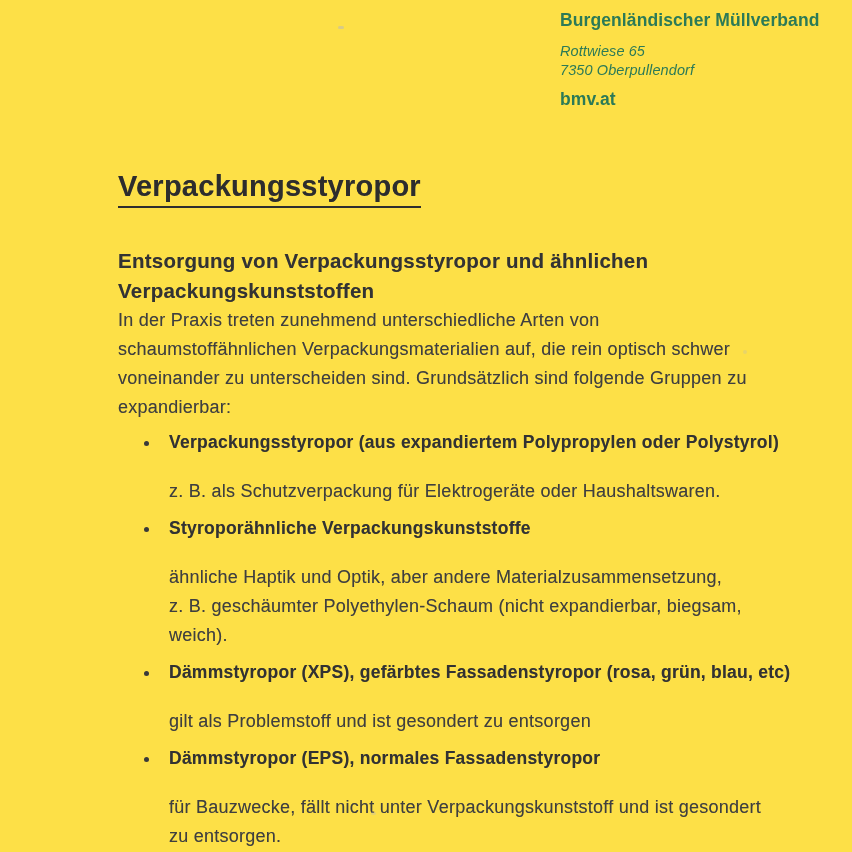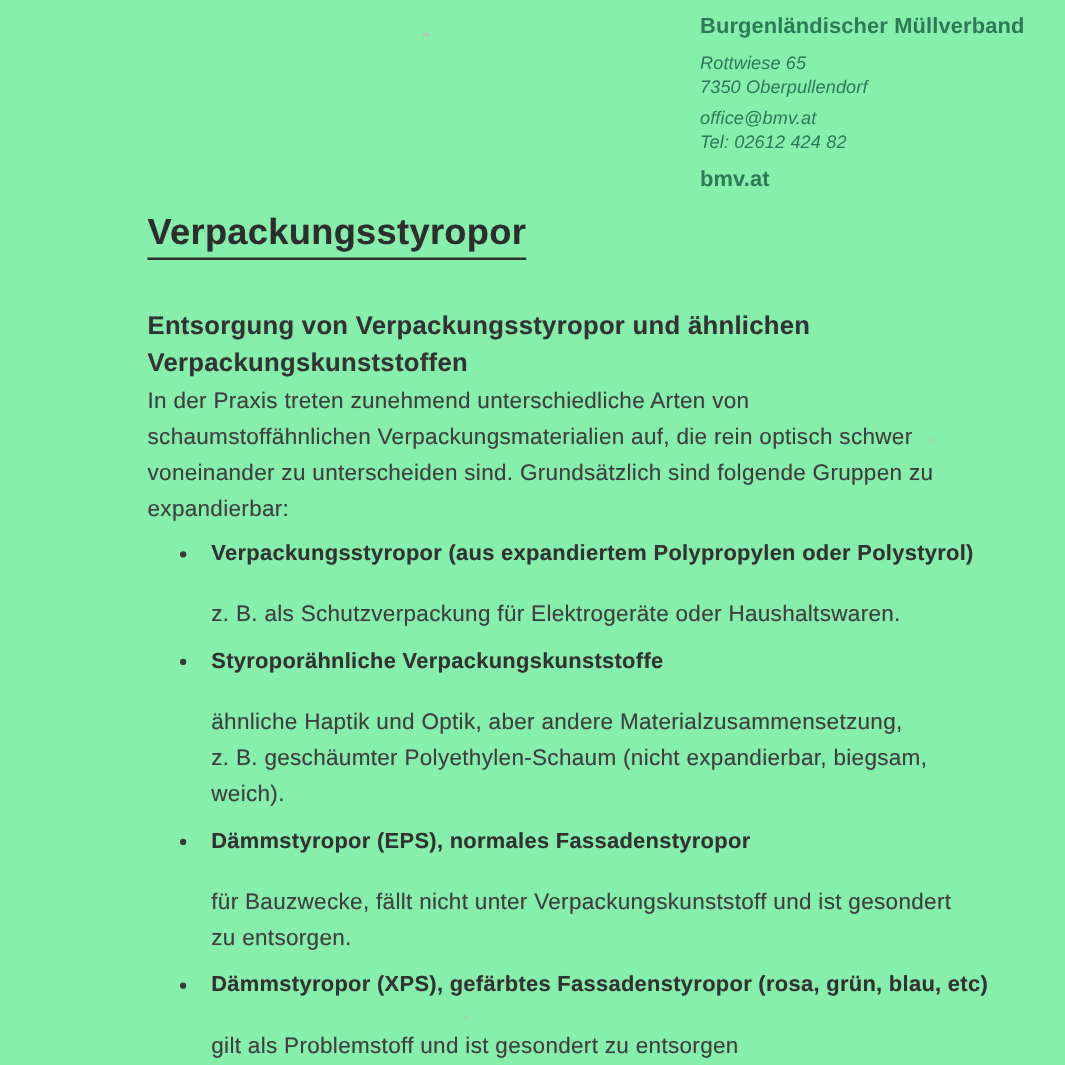--- a/index.html
+++ b/index.html
@@ -5,21 +5,21 @@
   html, body { margin: 0; padding: 0; }
   body {
     width: 852px; height: 852px;
     background: #fdfdfd;
     font-family: "Liberation Sans", "DejaVu Sans", sans-serif;
     position: relative;
     overflow: hidden;
   }
   .page {
     position: absolute; inset: 0;
-    background: #86efac;
+    background: #fde047;
   }
   
   .letterhead {
     position: absolute; left: 560px; top: 9px; width: 270px;
     color: #2c7a57;
     letter-spacing: 0.1px;
   }
   .org-name {
     font-size: 17.5px; font-weight: bold; line-height: 22px;
     margin-bottom: 11px;
@@ -79,24 +79,20 @@
 <body>
 
 <div class="page">
 
   <div class="letterhead">
     <div class="org-name">Burgenländischer Müllverband</div>
     <div class="addr-group">
       <div class="addr-line">Rottwiese 65</div>
       <div class="addr-line">7350 Oberpullendorf</div>
     </div>
-    <div class="addr-group">
-      <div class="addr-line">office@bmv.at</div>
-      <div class="addr-line">Tel: 02612 424 82</div>
-    </div>
     <div class="website">bmv.at</div>
   </div>
 
   <div class="main">
 
     <h1 class="doc-title">
       <div><span class="u">Verpackungsstyropor</span></div>
     </h1>
 
     <h2 class="section-heading">Entsorgung von Verpackungsstyropor und ähnlichen Verpackungskunststoffen</h2>
@@ -125,33 +121,33 @@
           <div class="bullet-body">
               <div class="line">ähnliche Haptik und Optik, aber andere Materialzusammensetzung,</div>
               <div class="line">z. B. geschäumter Polyethylen-Schaum (nicht expandierbar, biegsam,</div>
               <div class="line">weich).</div>
             </div>
         </div>
       </li>
       <li class="bullet-item">
         <span class="bullet-dot"></span>
         <div class="bullet-content">
-          <div class="bullet-heading">Dämmstyropor (EPS), normales Fassadenstyropor</div>
+          <div class="bullet-heading">Dämmstyropor (XPS), gefärbtes Fassadenstyropor (rosa, grün, blau, etc)</div>
           <div class="bullet-body">
-              <div class="line">für Bauzwecke, fällt nicht unter Verpackungskunststoff und ist gesondert</div>
-              <div class="line">zu entsorgen.</div>
+              <div class="line">gilt als Problemstoff und ist gesondert zu entsorgen</div>
             </div>
         </div>
       </li>
       <li class="bullet-item">
         <span class="bullet-dot"></span>
         <div class="bullet-content">
-          <div class="bullet-heading">Dämmstyropor (XPS), gefärbtes Fassadenstyropor (rosa, grün, blau, etc)</div>
+          <div class="bullet-heading">Dämmstyropor (EPS), normales Fassadenstyropor</div>
           <div class="bullet-body">
-              <div class="line">gilt als Problemstoff und ist gesondert zu entsorgen</div>
+              <div class="line">für Bauzwecke, fällt nicht unter Verpackungskunststoff und ist gesondert</div>
+              <div class="line">zu entsorgen.</div>
             </div>
         </div>
       </li>
     </ul>
   </div>
 
   <div class="speck speck-1"></div>
   <div class="speck speck-2"></div>
   <div class="speck speck-3"></div>
 

